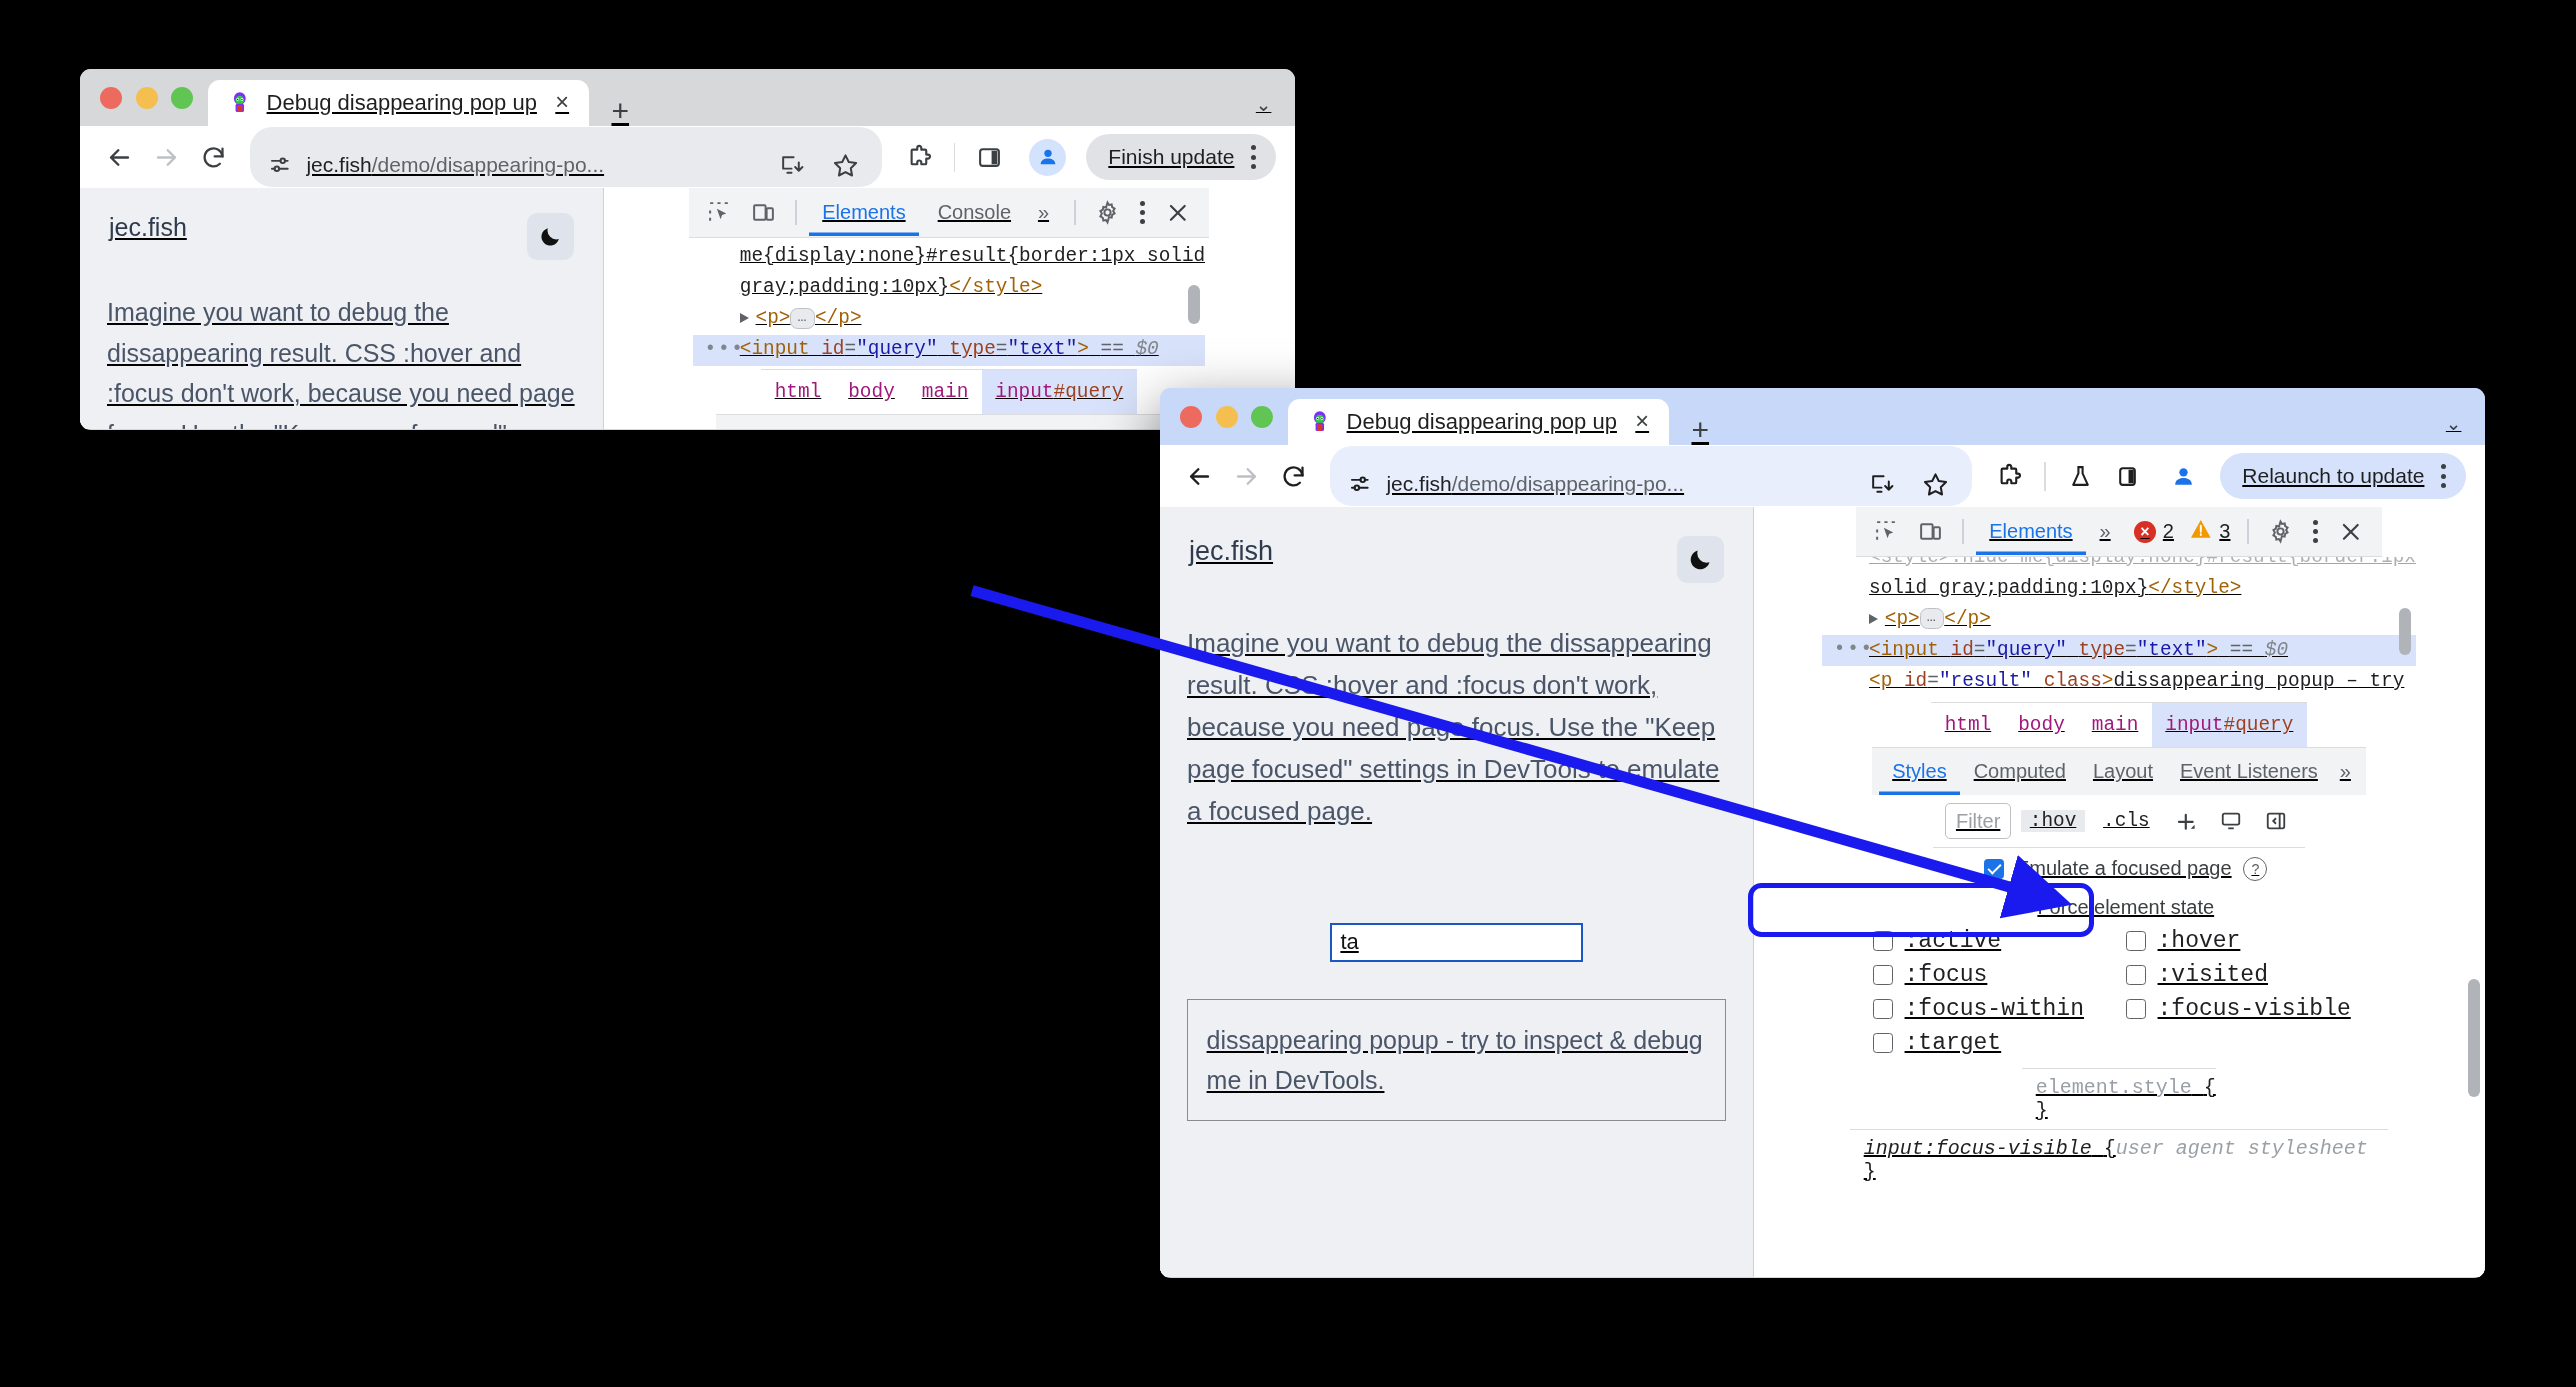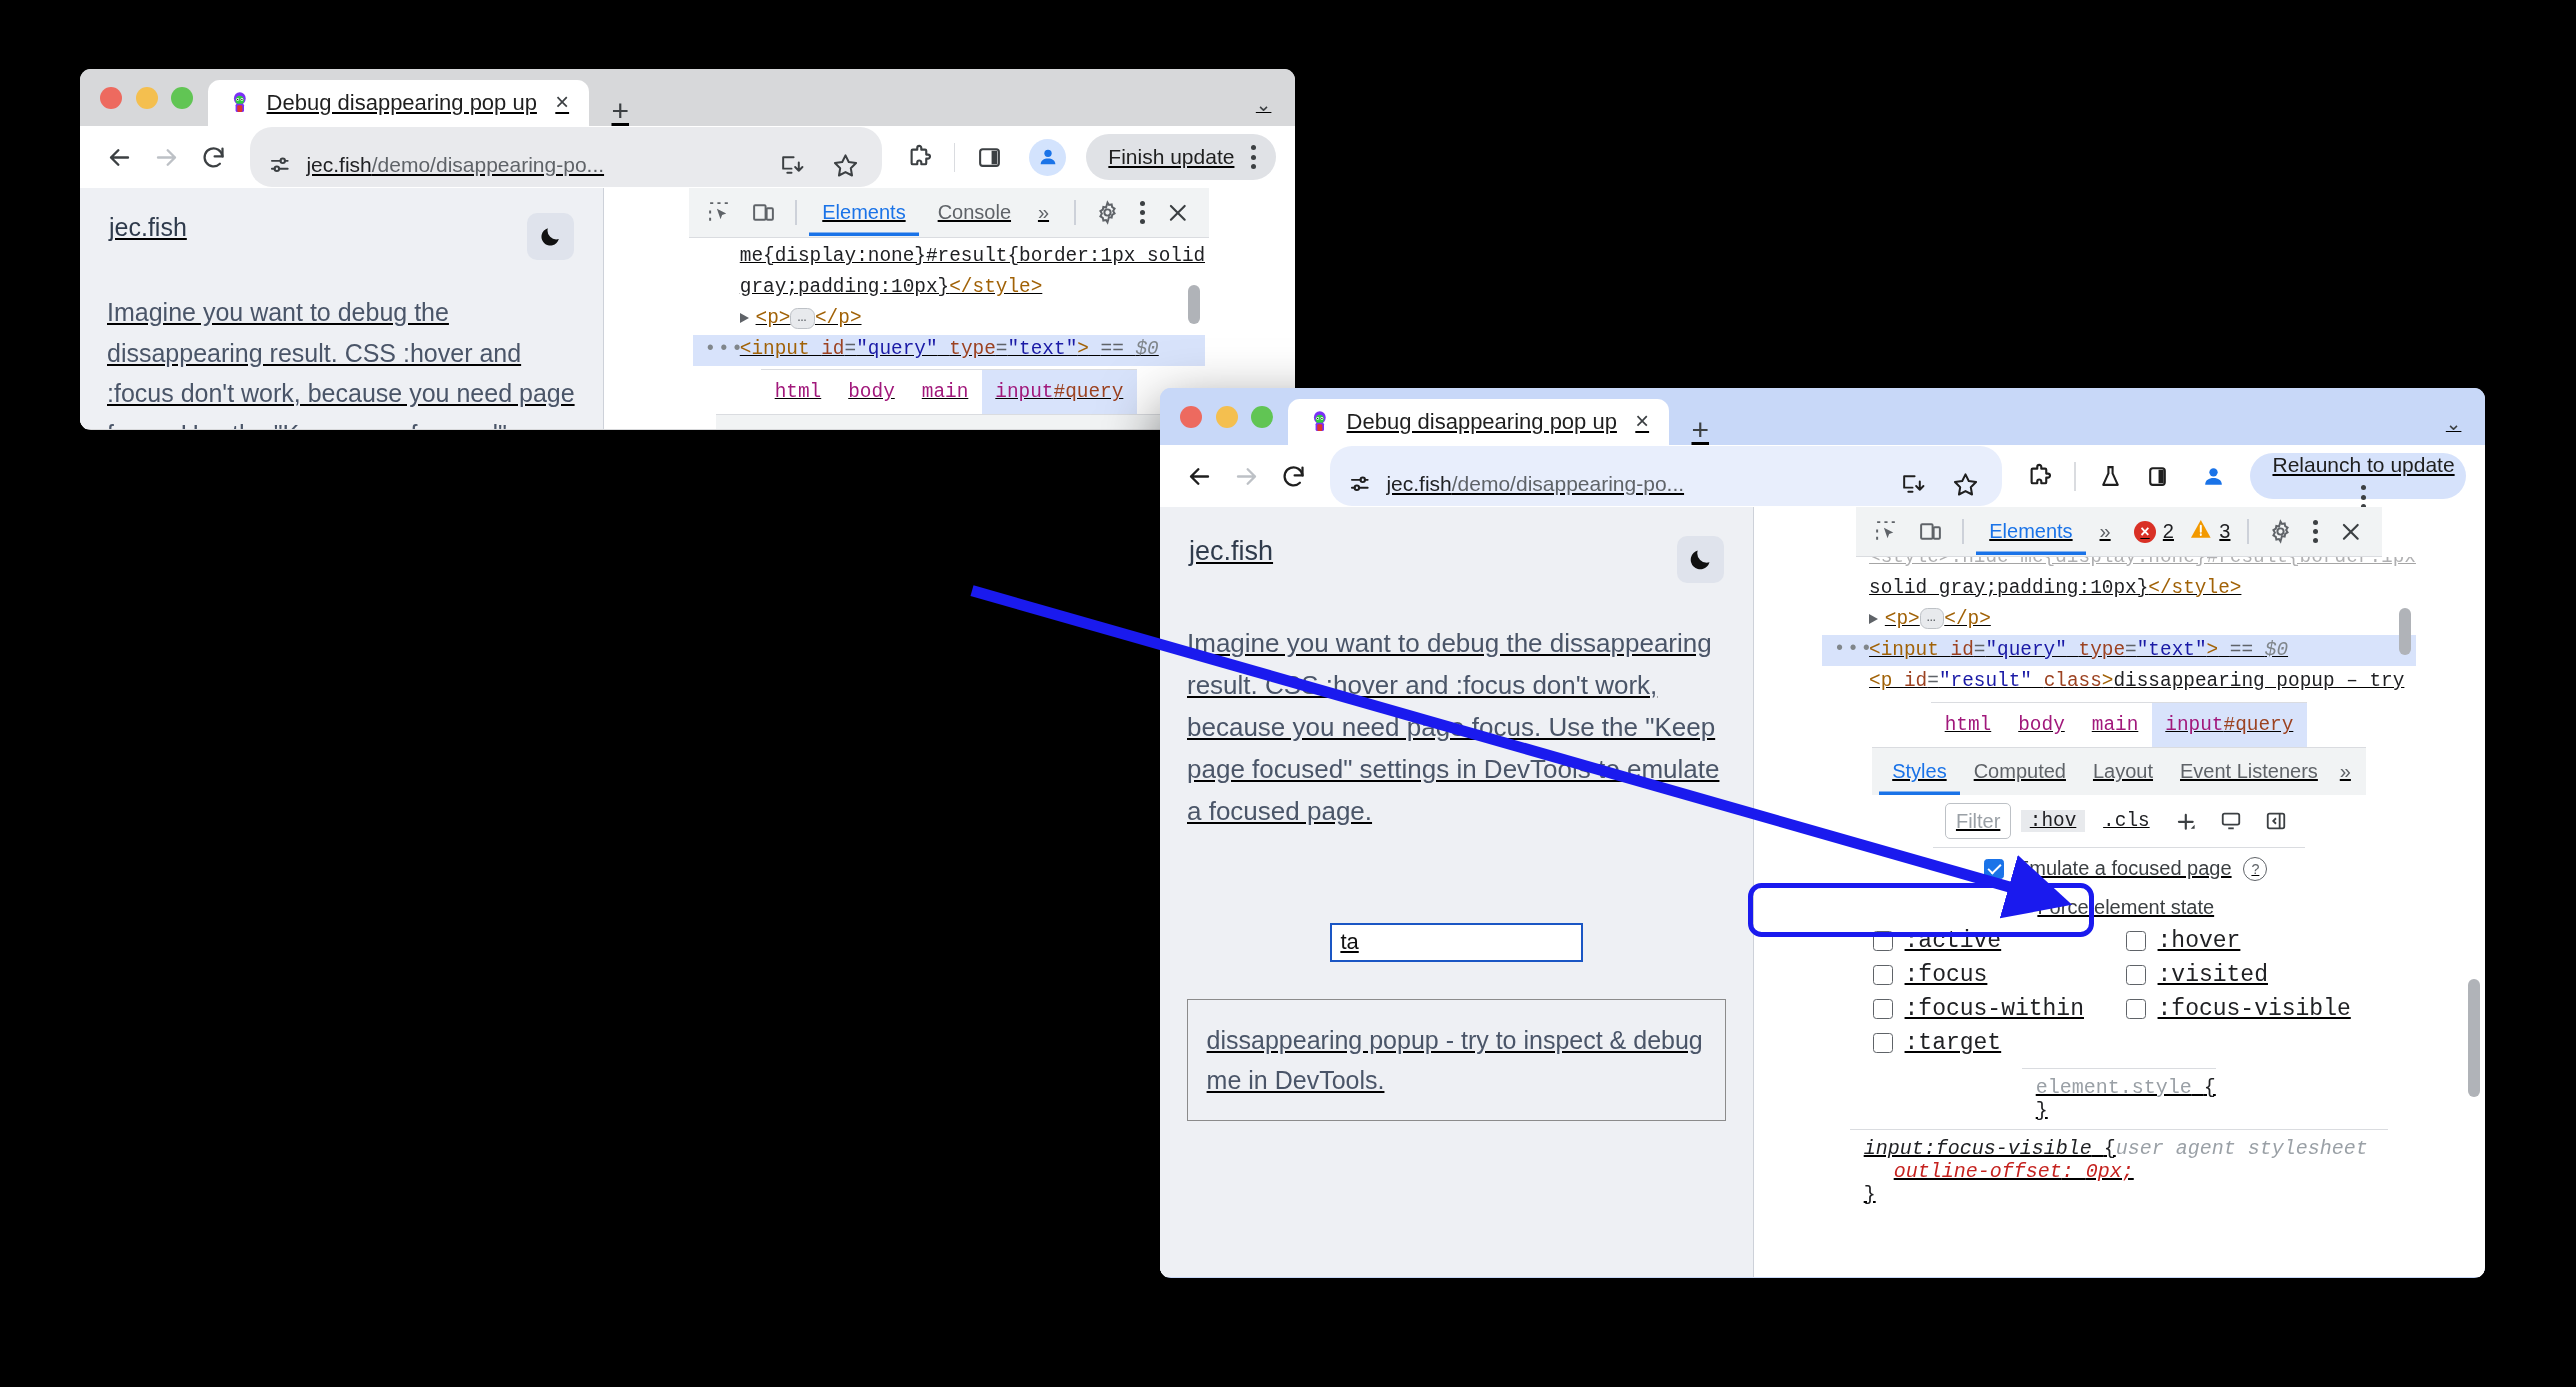--- a/index.html
+++ b/index.html
@@ -420,21 +420,21 @@
           <rect x="5" y="4" width="14" height="16" rx="2.5" fill="none" stroke="#1f1f1f" stroke-width="2"></rect>
           <rect x="13" y="5.5" width="5" height="13" fill="#1f1f1f"></rect>
         </svg>
     </span>
     <span class="avatar" style="margin-left:11.8px;">
       <svg width="25" height="25" viewBox="0 0 24 24" fill="#1a73e8">
           <circle cx="12" cy="8" r="4"></circle>
           <path d="M4 20c0-4.4 3.6-6.5 8-6.5s8 2.1 8 6.5z"></path>
         </svg>
     </span>
-    <span class="pill" style="background:#d6e2fb;margin-left:13.5px;flex-direction:column;">
+    <span class="pill" style="background:#d6e2fb;margin-left:13.5px;">
       <span>Relaunch to update</span>
       <span class="kebab">
           <i></i>
           <i></i>
           <i></i>
         </span>
     </span>
   </div>
 
   <div class="viewport" style="height:770px;">
@@ -598,21 +598,20 @@
         </div>
       </div>
 
       <div class="cssrule">
         <div><span class="sel-dim">element.style</span> <span class="brace">{</span></div>
         <div><span class="brace">}</span></div>
       </div>
 
       <div class="cssrule">
         <div><span class="origin">user agent stylesheet</span><span class="sel-ital">input:focus-visible</span> <span class="brace">{</span></div>
-        <div><span class="prop">outline-offset</span><span class="prop" style="padding-left:0;">: </span><span class="prop" style="padding-left:0;">0px;</span></div>
         <div><span class="brace">}</span></div>
       </div>
       <div class="vscroll" style="right:5px;top:591px;height:118px;"></div>
     </div>
   </div>
 </div>
 
 <svg class="arrow-svg" width="2576" height="1388" viewBox="0 0 3053 1645">
   <defs>
     <marker id="ah" viewBox="0 0 12 12" refX="9" refY="6" markerWidth="6" markerHeight="6" orient="auto-start-reverse">

